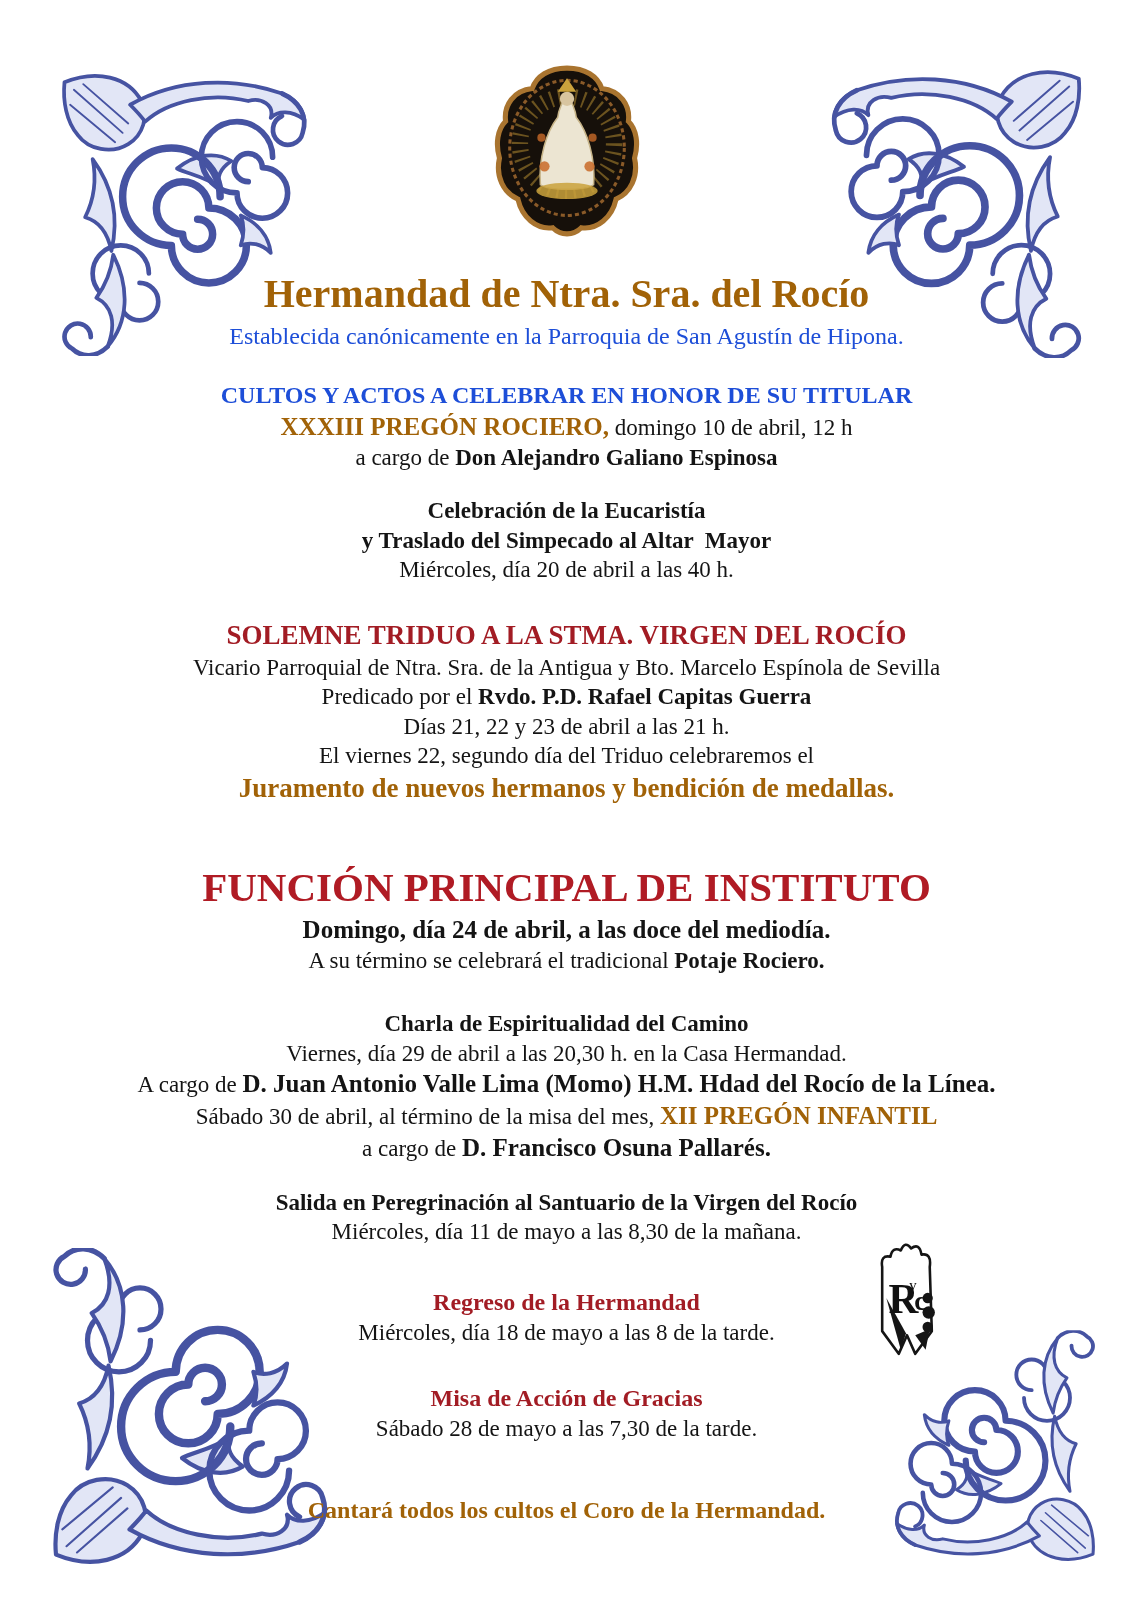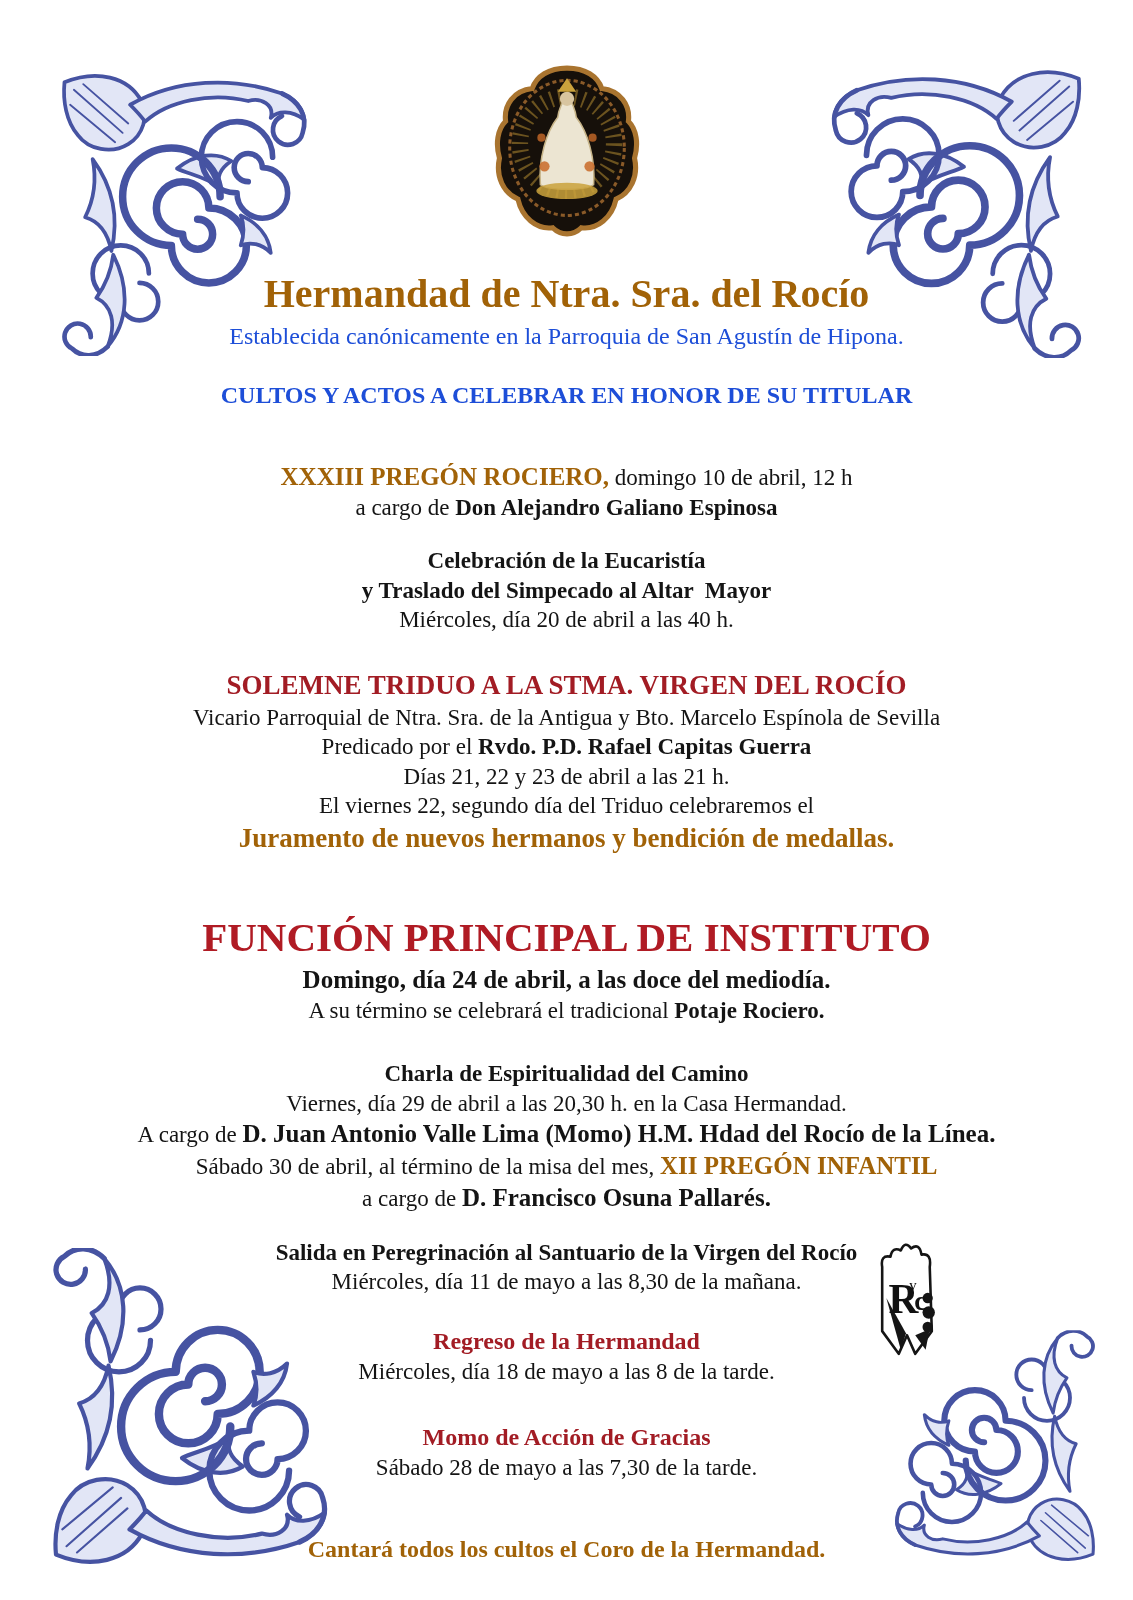--- a/index.html
+++ b/index.html
@@ -95,21 +95,21 @@
         <circle cx="45" cy="72" r="4" fill="#c96a28" opacity="0.8"></circle>
         <circle cx="95" cy="72" r="4" fill="#c96a28" opacity="0.8"></circle>
       </svg>
     </div>
 
     <div class="line s40 b navy" style="margin-top:24px">Hermandad de Ntra. Sra. del Rocío</div>
     <div class="line s24 blk" style="margin-top:2px">Establecida canónicamente en la Parroquia de San Agustín de Hipona.</div>
 
     <div class="line s24 b blk" style="margin-top:28px">CULTOS Y ACTOS A CELEBRAR EN HONOR DE SU TITULAR</div>
 
-    <div style="margin-top:50px">
+    <div style="">
       <div class="line s23"><span class="s25 b navy">XXXIII PREGÓN ROCIERO,</span> <span>domingo 10 de abril, 12 h</span></div>
       <div class="line s23"><span>a cargo de</span> <span class="b">Don Alejandro Galiano Espinosa</span></div>
     </div>
 
     <div style="margin-top:24px">
       <div class="line s23 b">Celebración de la Eucaristía</div>
       <div class="line s23 b">y Traslado del Simpecado al Altar  Mayor</div>
       <div class="line s23">Miércoles, día 20 de abril a las 40 h.</div>
     </div>
 
@@ -137,26 +137,26 @@
     <div style="">
       <div class="line s23"><span>Sábado 30 de abril, al término de la misa del mes,</span> <span class="s25 b navy">XII PREGÓN INFANTIL</span></div>
       <div class="line s23"><span>a cargo de</span> <span class="s25 b">D. Francisco Osuna Pallarés.</span></div>
     </div>
 
     <div style="margin-top:24px">
       <div class="line s23 b">Salida en Peregrinación al Santuario de la Virgen del Rocío</div>
       <div class="line s23">Miércoles, día 11 de mayo a las 8,30 de la mañana.</div>
     </div>
 
-    <div style="margin-top:29px">
+    <div style="margin-top:40px">
       <div class="line s24 b red">Regreso de la Hermandad</div>
       <div class="line s23">Miércoles, día 18 de mayo a las 8 de la tarde.</div>
     </div>
 
     <div style="margin-top:36px">
-      <div class="line s24 b red">Momo de Acción de Gracias</div>
+      <div class="line s24 b red">Misa de Acción de Gracias</div>
       <div class="line s23">Sábado 28 de mayo a las 7,30 de la tarde.</div>
     </div>
 
     <div class="line s24 b navy" style="margin-top:52px">Cantará todos los cultos el Coro de la Hermandad.</div>
 
   </div>
 </div>
 
 </body></html>

